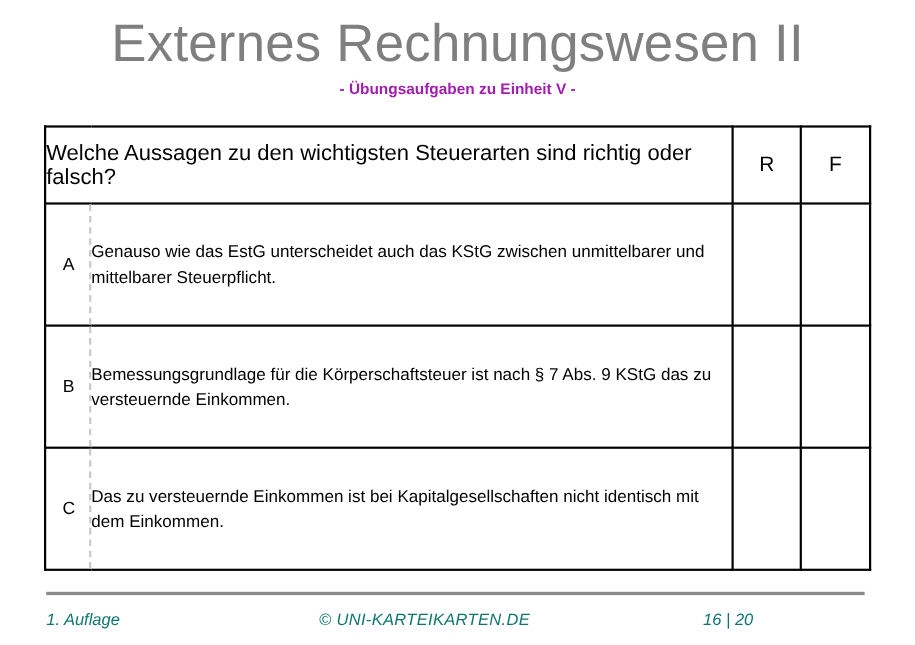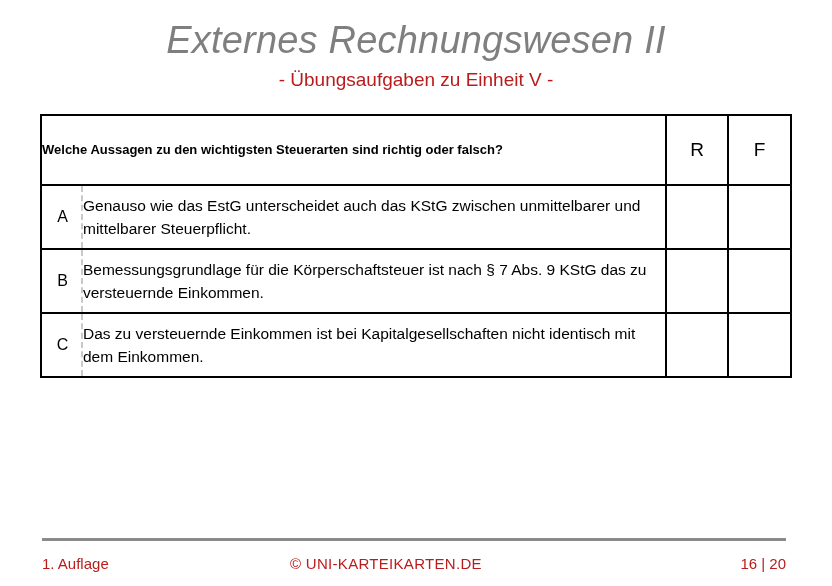--- a/index.html
+++ b/index.html
@@ -24,33 +24,32 @@
     background: #ffffff;
   }
 
   
   .header {
     padding-top: 18px;
     text-align: center;
     flex: 0 0 auto;
   }
   .title {
-    font-size: 38px;
+    font-size: 48px;
     line-height: 44px;
     font-weight: 400;
     color: #7f7f7f;
     letter-spacing: 0.2px;
     margin: 0;
-    font-style: italic;
   }
   .subtitle {
-    font-size: 19px;
+    font-size: 14px;
     line-height: 24px;
-    font-weight: 400;
-    color: #b91c1c;
+    font-weight: 700;
+    color: #a21caf;
     margin: 6px 0 0 0;
   }
 
   
   .table-wrap {
     flex: 0 0 auto;
     margin: 22px 42px 0 40px;
   }
   table.quiz {
     width: 750px;
@@ -65,23 +64,23 @@
   }
 
   
   col.c-letter   { width: 42px; }
   col.c-text     { width: 583px; }
   col.c-r        { width: 62px; }
   col.c-f        { width: 63px; }
 
   
   .hdr-question {
-    font-size: 13px;
+    font-size: 20px;
     line-height: 22px;
-    font-weight: bold;
+    font-weight: normal;
     color: #000000;
     padding: 14px 16px 14px 14px;
     height: 70px;
     box-sizing: border-box;
   }
   .hdr-rf {
     text-align: center;
     font-size: 19px;
     font-weight: 400;
     color: #000000;
@@ -102,21 +101,21 @@
     right: 0;
     width: 0;
     border-left: 2px dashed #c9c9c9;
   }
   .row-text {
     border-left: none !important;
     font-size: 15.5px;
     line-height: 23px;
     color: #000000;
     padding: 8px 14px 8px 12px;
-    height: 64px;
+    height: 111px;
     box-sizing: border-box;
   }
   .cell-box {
     background: #ffffff;
   }
 
   
   .footer {
     position: absolute;
     left: 42px;
@@ -127,25 +126,26 @@
     height: 3px;
     background: #8a8a8a;
     width: 100%;
   }
   .footer-row {
     display: flex;
     align-items: center;
     justify-content: space-between;
     margin-top: 14px;
     font-size: 15px;
-    color: #b91c1c;
+    color: #0f766e;
+    font-style: italic;
   }
   .footer-left  { flex: 1 1 0; text-align: left; }
   .footer-center{ flex: 1 1 0; text-align: left; letter-spacing: 0.3px; }
-  .footer-right { flex: 1 1 0; text-align: right; }
+  .footer-right { flex: 1 1 0; text-align: center; }
 </style>
 </head>
 <body>
 
 <div class="card">
 
   <div class="header">
     <h1 class="title">Externes Rechnungswesen II</h1>
     <div class="subtitle">- Übungsaufgaben zu Einheit V -</div>
   </div>

